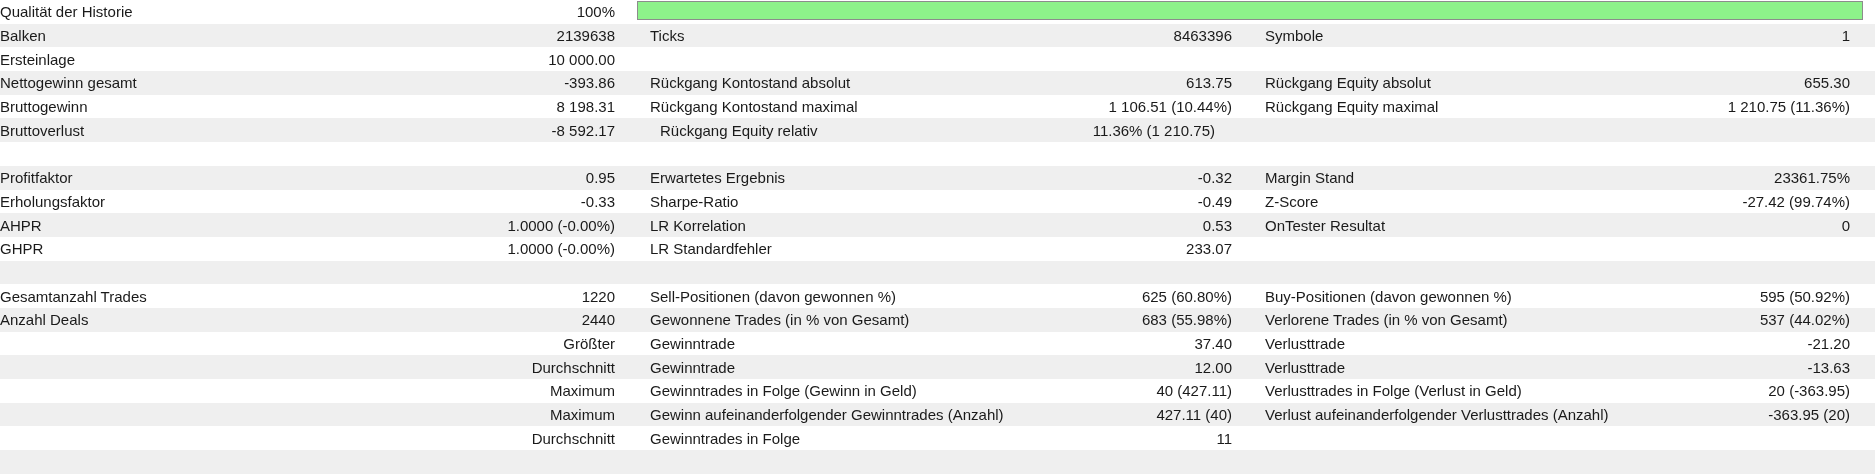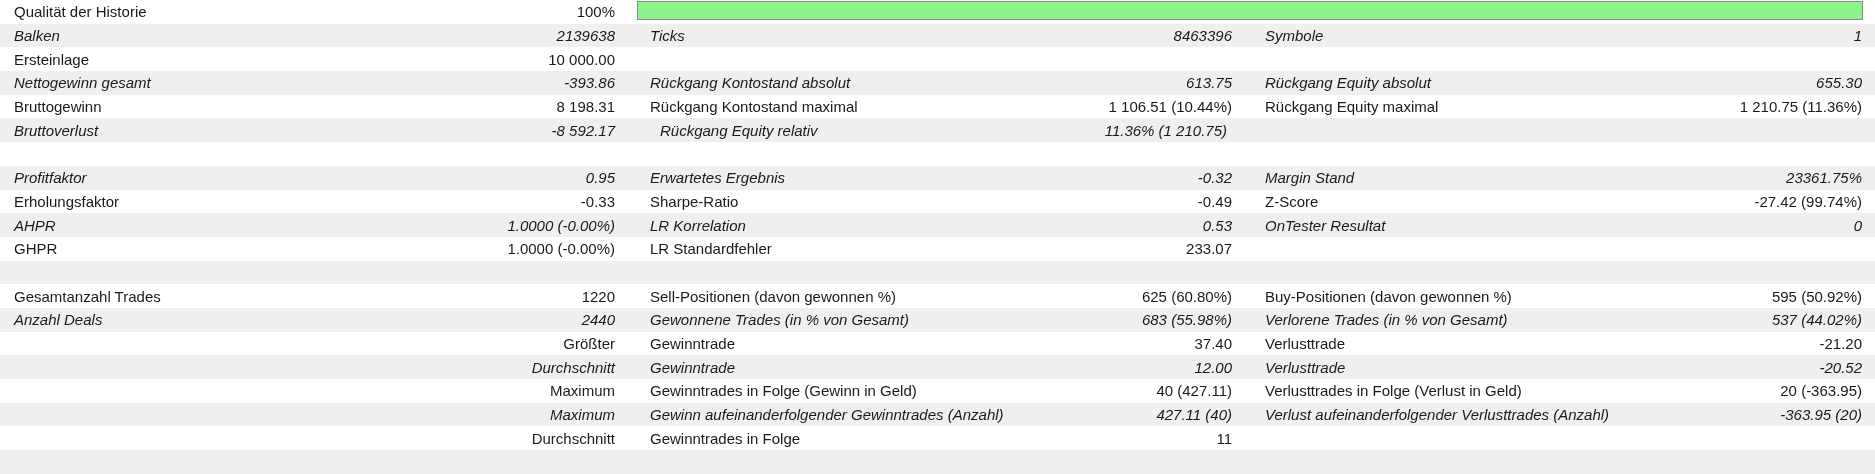--- a/index.html
+++ b/index.html
@@ -11,28 +11,28 @@
   }
   .report{position:relative;width:1875px;height:474px;}
   .row{
     position:relative;
     display:grid;
     grid-template-columns:635px 605px 1fr;
     height:23.7px;
     align-items:center;
     background:var(--row-plain);
   }
-  .row.shaded{background:var(--row-shade);font-style:italic;}
+  .row.shaded{background:var(--row-shade);}
   .cell{
     display:flex;justify-content:space-between;align-items:center;
     overflow:hidden;white-space:nowrap;height:100%;
   }
-  .cell.c1{padding-left:14px;padding-right:20px;gap:30px;}
+  .cell.c1{padding-right:20px;gap:30px;}
   .cell.c2{padding-left:15px;padding-right:8px;}
-  .cell.c3{padding-left:25px;padding-right:13px;gap:16px;}
+  .cell.c3{padding-left:25px;padding-right:25px;gap:16px;}
   .metric-label{text-align:left;}
   .metric-value{text-align:right;margin-left:auto;}
   .quality-bar{
     position:absolute;
     left:637px;right:12px;top:1px;height:17px;
     background:var(--progress-fill);
     border:1px solid var(--progress-border);
     z-index:2;
   }
 </style>
@@ -251,21 +251,21 @@
       <div class="cell c1">
         <span class="metric-label"></span>
         <span class="metric-value">Durchschnitt</span>
       </div>
       <div class="cell c2">
         <span class="metric-label">Gewinntrade</span>
         <span class="metric-value">12.00</span>
       </div>
       <div class="cell c3">
         <span class="metric-label">Verlusttrade</span>
-        <span class="metric-value">-20.52</span>
+        <span class="metric-value">-13.63</span>
       </div>
     </div>
     <div class="row">
       <div class="cell c1">
         <span class="metric-label"></span>
         <span class="metric-value">Maximum</span>
       </div>
       <div class="cell c2">
         <span class="metric-label">Gewinntrades in Folge (Gewinn in Geld)</span>
         <span class="metric-value">40 (427.11)</span>

